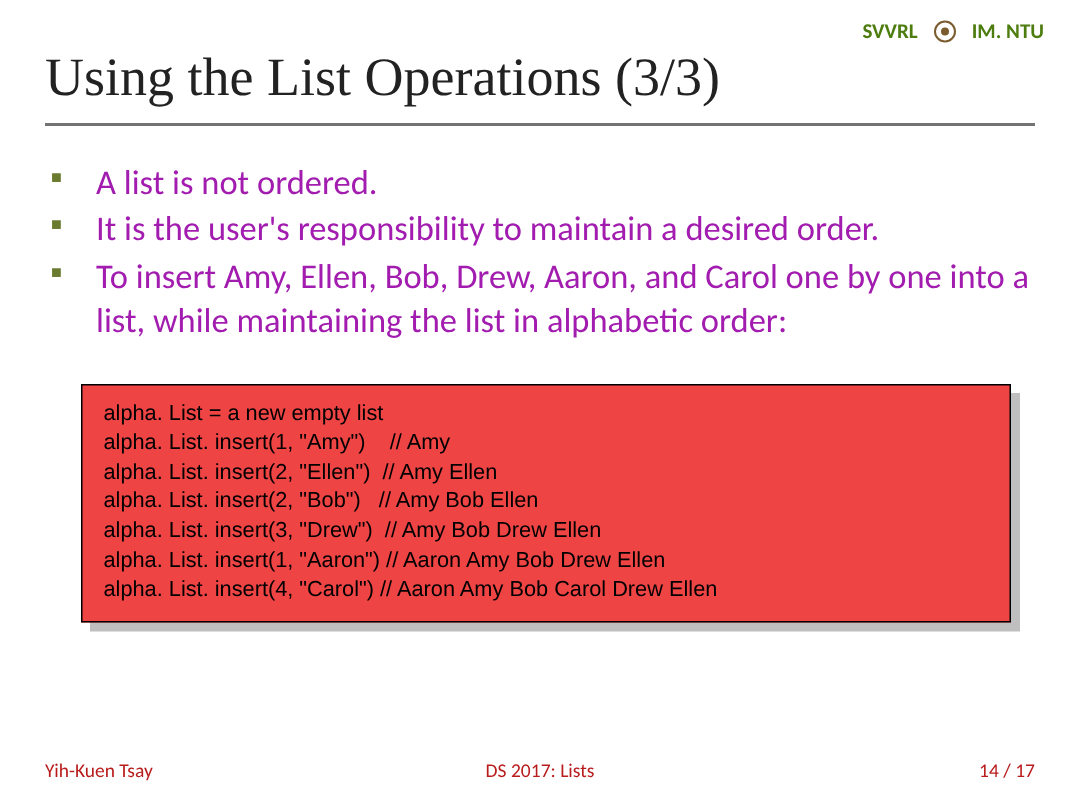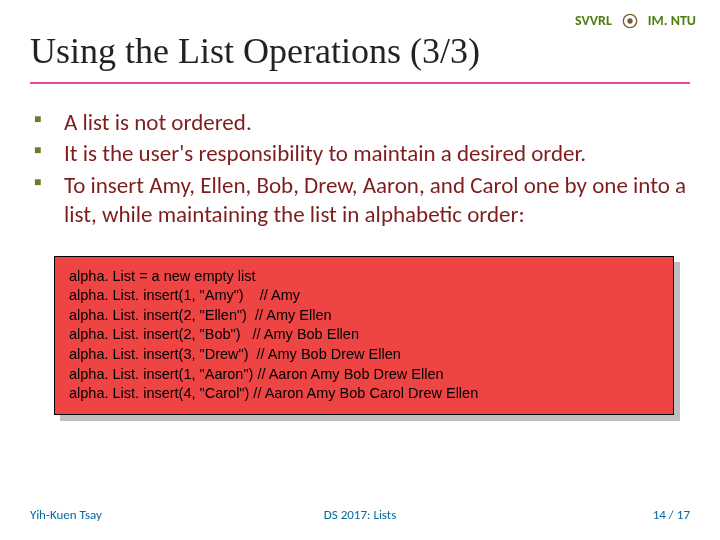--- a/index.html
+++ b/index.html
@@ -2,31 +2,31 @@
 <html><head>
 <meta charset="utf-8">
 <style>
   * { margin: 0; padding: 0; box-sizing: border-box; }
   html, body { width: 720px; height: 540px; font-family: Calibri, "Segoe UI", Arial, sans-serif; background: #fff; color: #000; }
   .slide { width: 720px; height: 540px; position: relative; padding: 20px 30px 40px 30px; }
 
   .header-right { position: absolute; top: 12px; right: 24px; font-size: 14px; font-weight: 600; color: #4d7c0f; display: flex; align-items: center; gap: 10px; }
   .header-right .logo { width: 16px; height: 16px; display: inline-block; }
 
-  .title { font-size: 36px; font-weight: 400; font-family: Georgia, "Times New Roman", serif; color: #222; margin-top: 10px; padding-bottom: 10px; border-bottom: 2px solid #ec4899; }
+  .title { font-size: 36px; font-weight: 400; font-family: Georgia, "Times New Roman", serif; color: #222; margin-top: 10px; padding-bottom: 10px; border-bottom: 2px solid #737373; }
 
   .bullets { margin-top: 24px; list-style: none; padding-left: 34px; }
-  .bullets li { position: relative; font-size: 23px; color: #7f1d1d; line-height: 1.28; margin-bottom: 2px; }
+  .bullets li { position: relative; font-size: 23px; color: #a21caf; line-height: 1.28; margin-bottom: 2px; }
   .bullets li::before { content: "■"; position: absolute; left: -30px; top: 4px; color: #6a7a2e; font-size: 12px; }
 
   .codebox-wrap { margin: 26px 0 0 24px; position: relative; width: 620px; }
   .codebox-shadow { position: absolute; top: 6px; left: 6px; width: 100%; height: 100%; background: #bfbfbf; }
   .codebox { position: relative; background: #ef4444; border: 1.5px solid #000; padding: 10px 14px; font-family: Arial, sans-serif; font-size: 14.5px; line-height: 1.35; white-space: pre; }
 
-  .footer { position: absolute; bottom: 18px; left: 30px; right: 30px; display: flex; justify-content: space-between; font-size: 13px; color: #0369a1; }
+  .footer { position: absolute; bottom: 18px; left: 30px; right: 30px; display: flex; justify-content: space-between; font-size: 13px; color: #b91c1c; }
   .footer .center { position: absolute; left: 50%; transform: translateX(-50%); }
 </style>
 </head>
 <body>
 
 <div class="slide">
 
   <div class="header-right">
     <span>SVVRL</span>
     <span class="logo">

